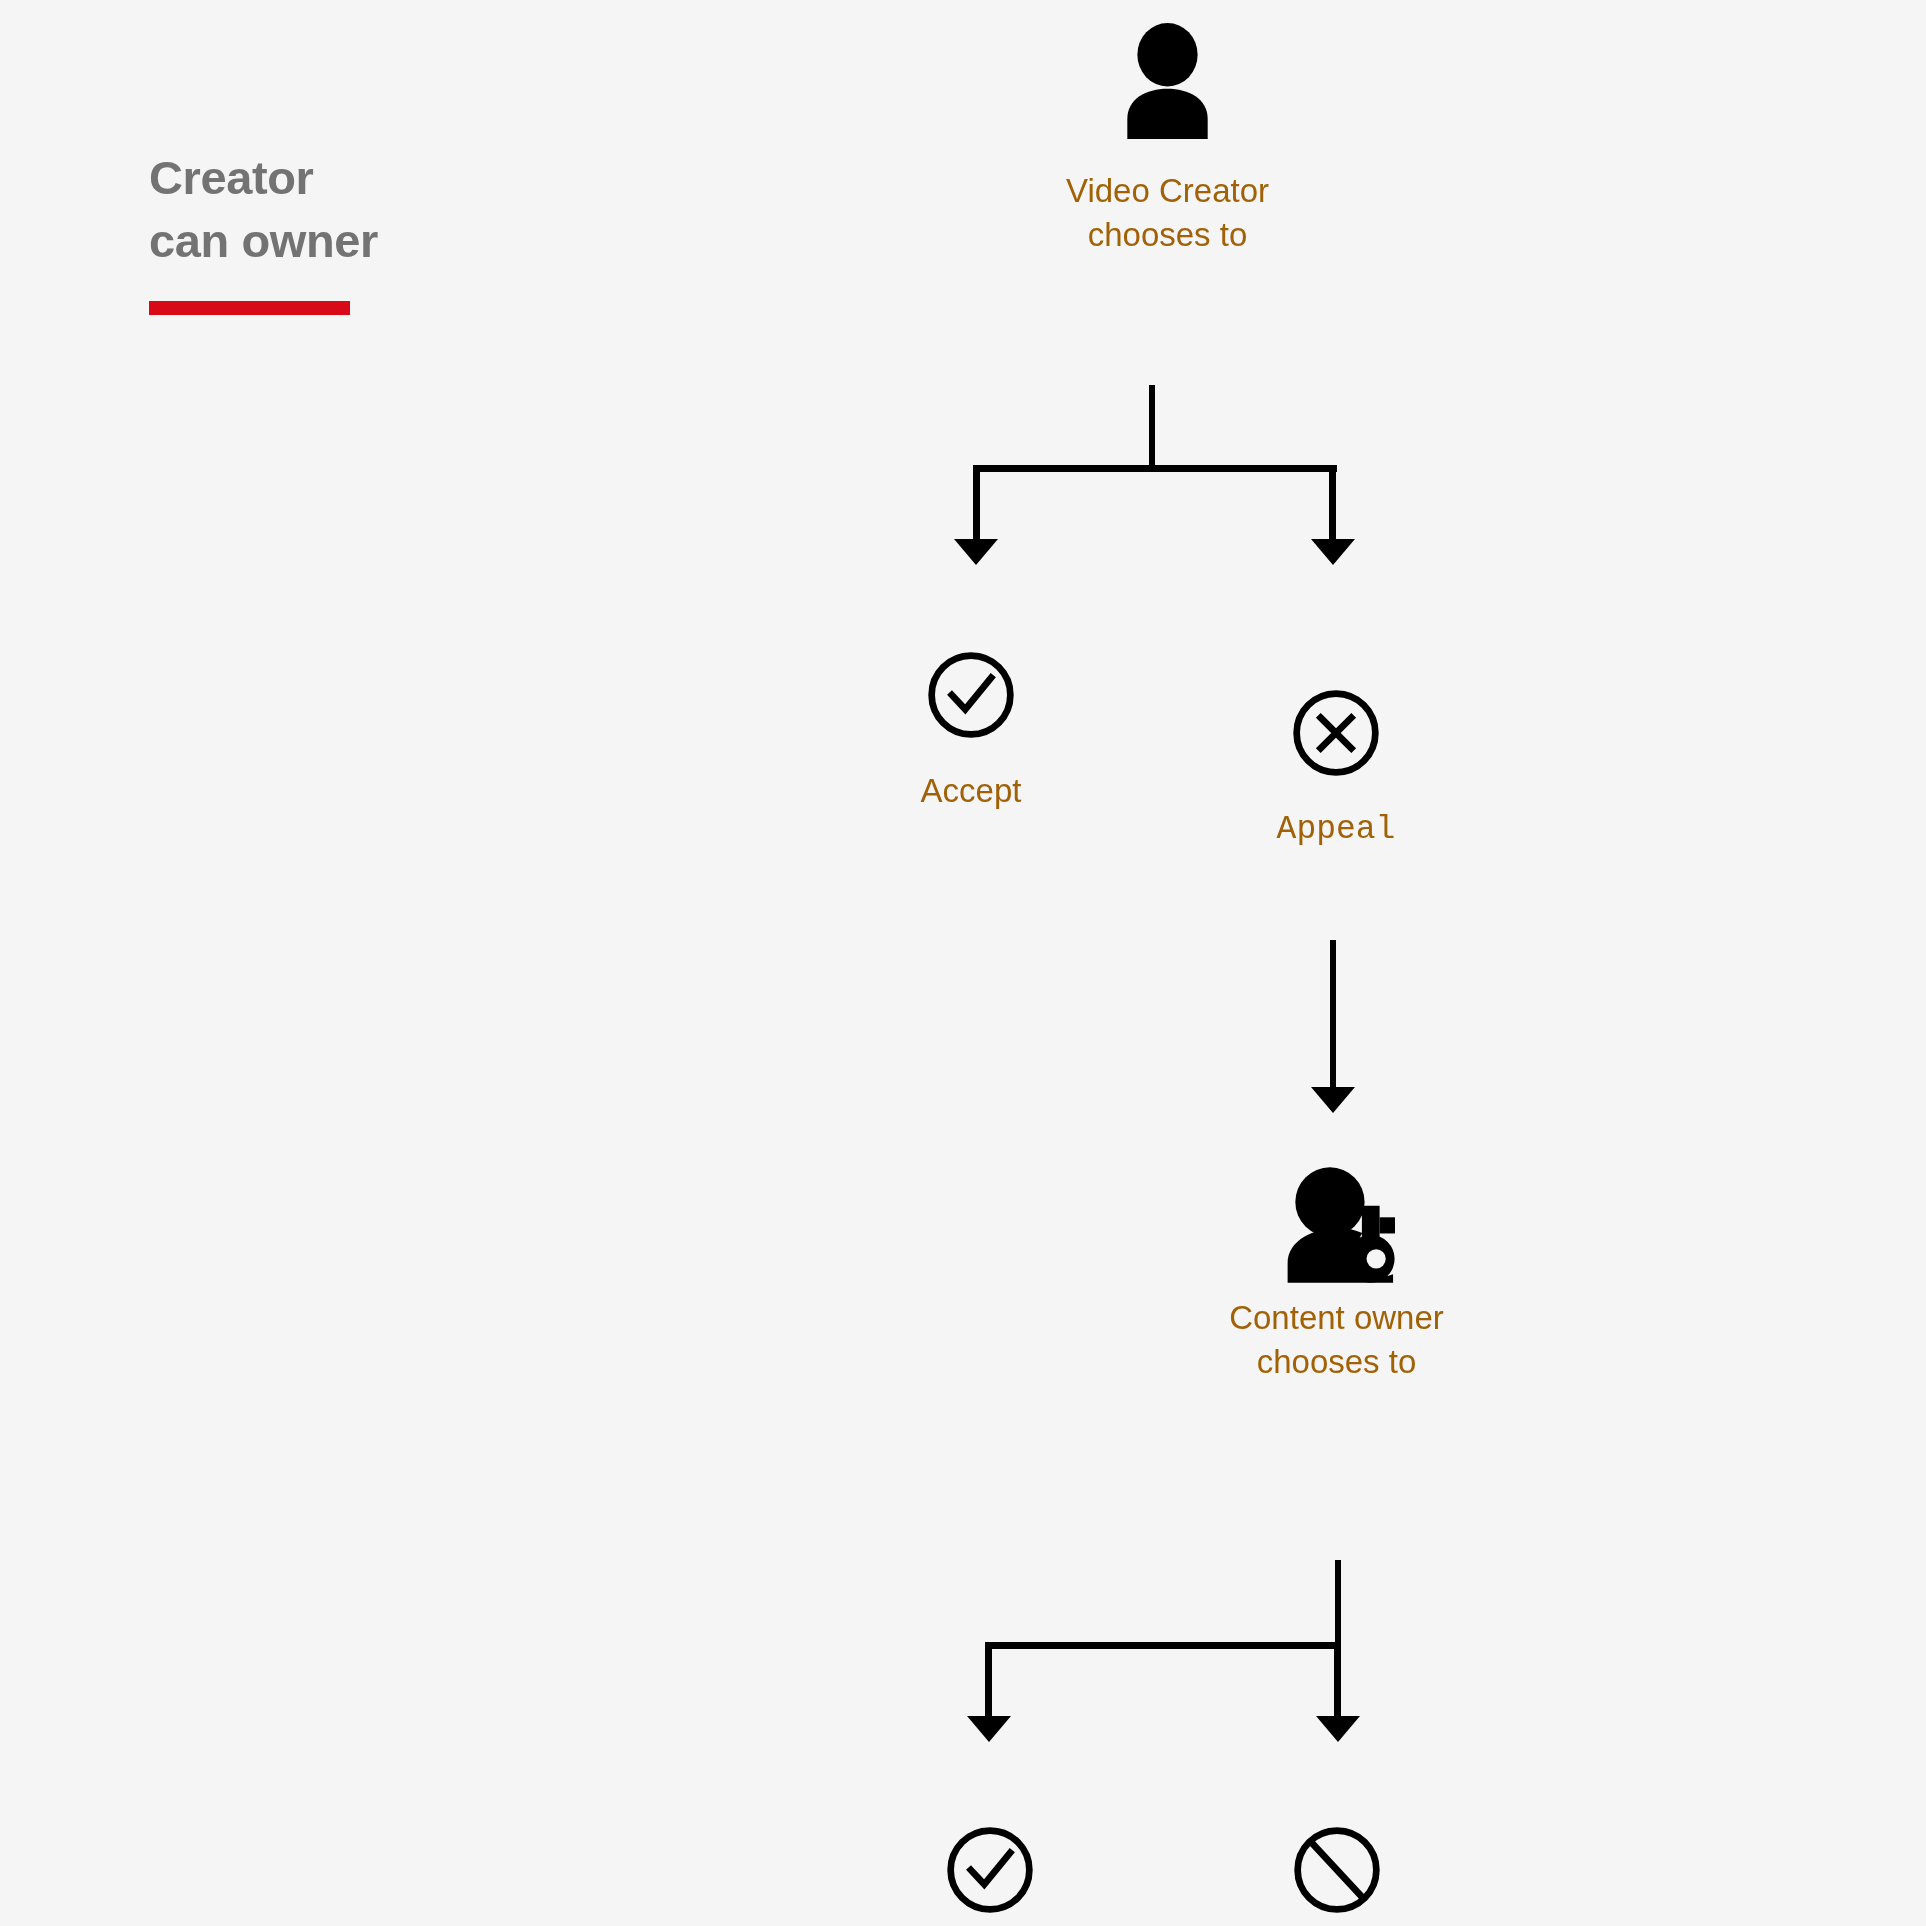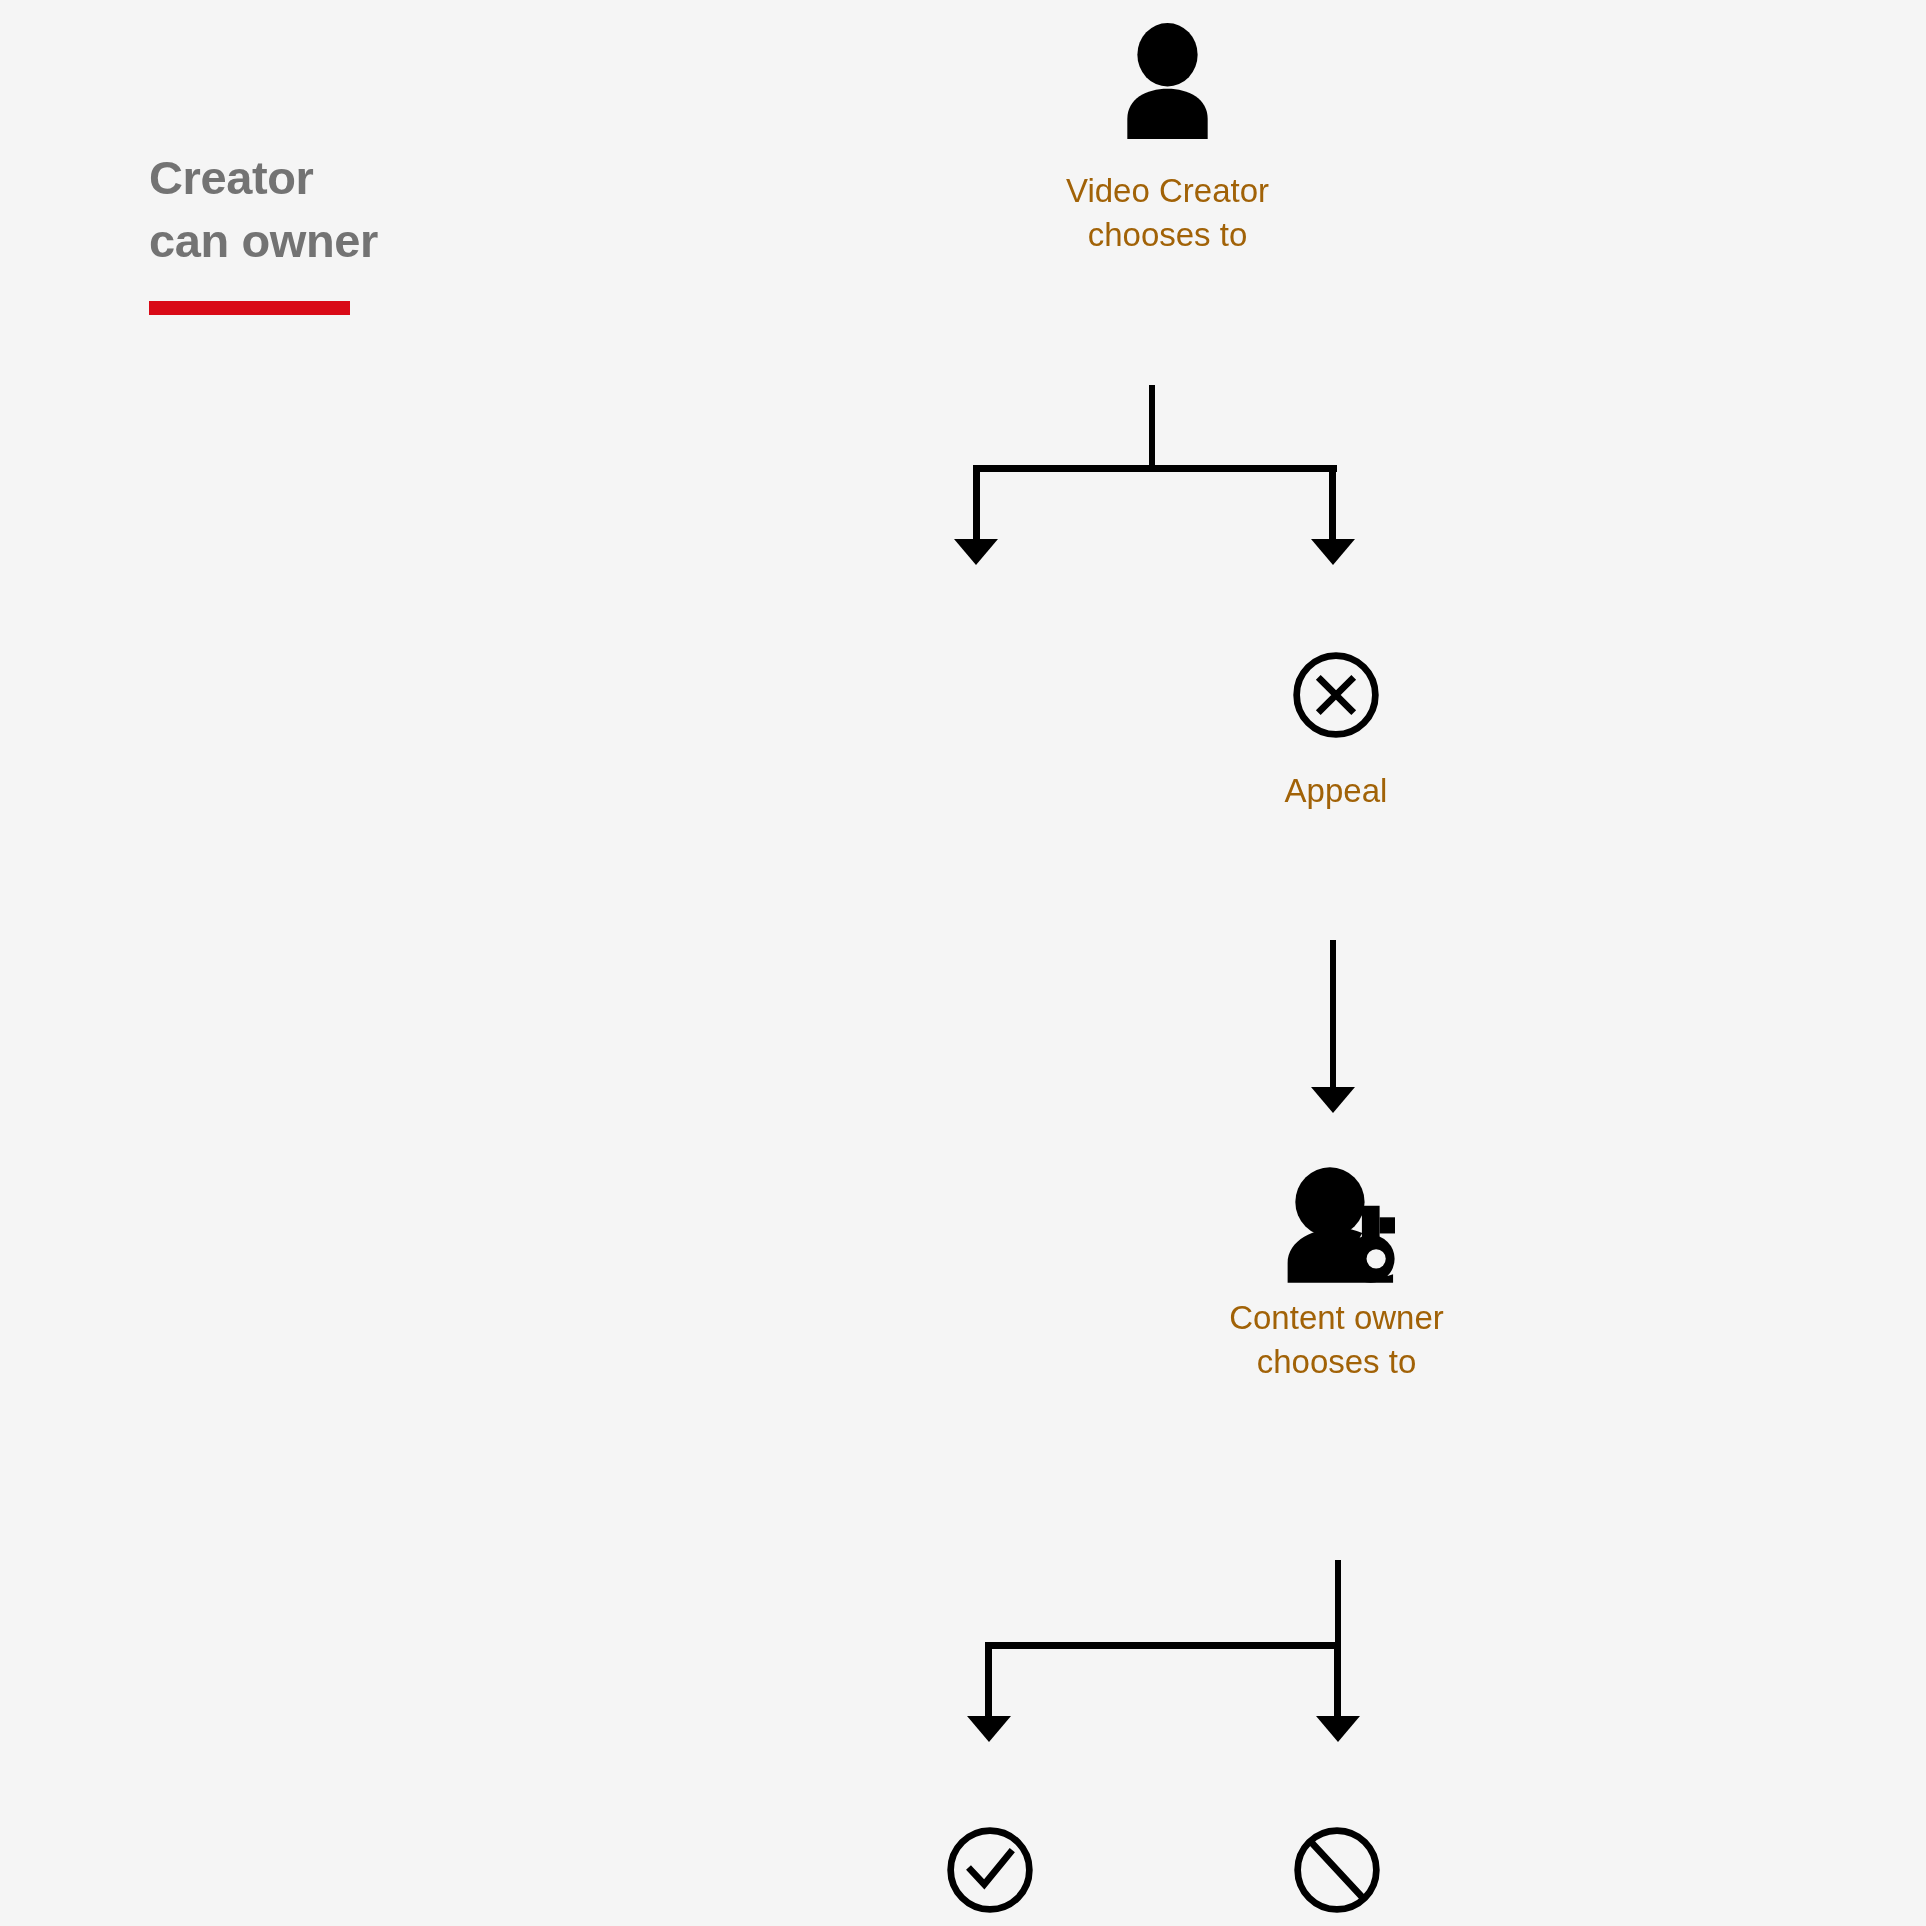--- a/index.html
+++ b/index.html
@@ -100,22 +100,31 @@
   <div class="vline" style="left:1149px; top:385px; width:6.2px; height:80px;"></div>
 
   <div class="hline" style="left:973px; top:465px; width:364px; height:7px;"></div>
 
   <div class="vline" style="left:973px; top:465px; width:7px; height:77px;"></div>
   <div class="arrowhead" style="left:954px; top:539px;"></div>
 
   <div class="vline" style="left:1329px; top:465px; width:7px; height:77px;"></div>
   <div class="arrowhead" style="left:1311px; top:539px;"></div>
 
+  <div class="node" style="left:813px; top:647px; width:316px;">
+    <span class="icon-wrap">
+      <svg width="96" height="96" viewBox="0 0 100 100" aria-hidden="true">
+        <circle cx="50" cy="50" r="41" fill="none" stroke="#000" stroke-width="7"></circle>
+        <path d="M30 50 L44 65 L71 32" fill="none" stroke="#000" stroke-width="7" stroke-linecap="square" stroke-linejoin="miter"></path>
+      </svg>
+    </span>
+    <div class="node-label" style="margin-top:25.4px;">Accept</div>
+  </div>
 
-  <div class="node" style="left:1186px; top:647px; width:300px;">
+  <div class="node" style="left:1186px; top:685px; width:300px;font-family:Liberation Mono, monospace;">
     <span class="icon-wrap">
       <svg width="96" height="96" viewBox="0 0 100 100" aria-hidden="true">
         <circle cx="50" cy="50" r="41" fill="none" stroke="#000" stroke-width="7"></circle>
         <path d="M34 34 L66 66 M66 34 L34 66" fill="none" stroke="#000" stroke-width="7" stroke-linecap="square"></path>
       </svg>
     </span>
     <div class="node-label" style="margin-top:25.4px;">Appeal</div>
   </div>
 
   <div class="vline" style="left:1330px; top:940px; width:6.2px; height:150px;"></div>

